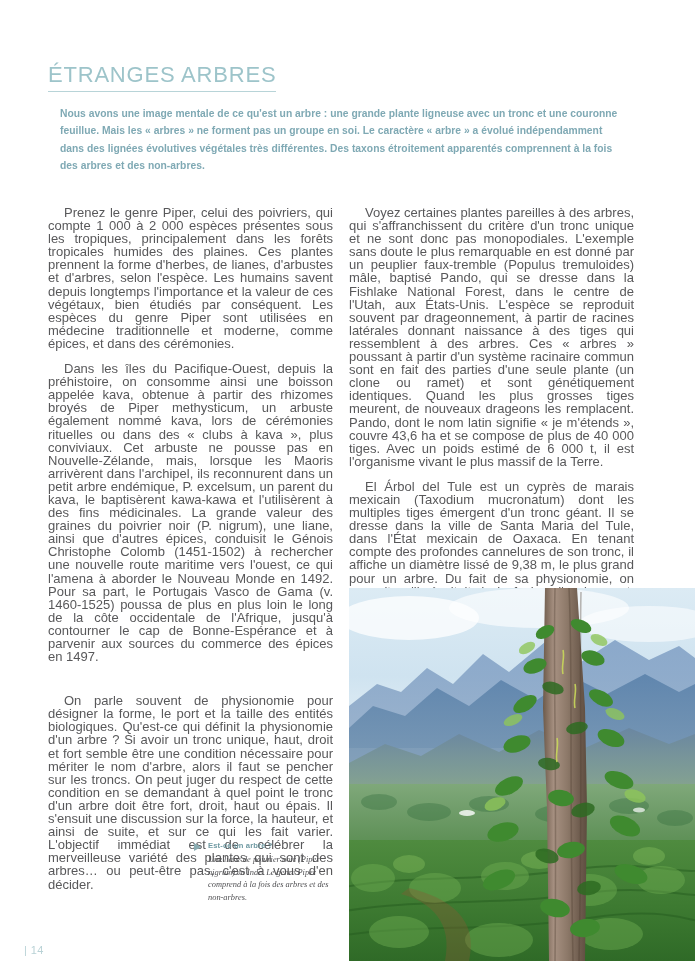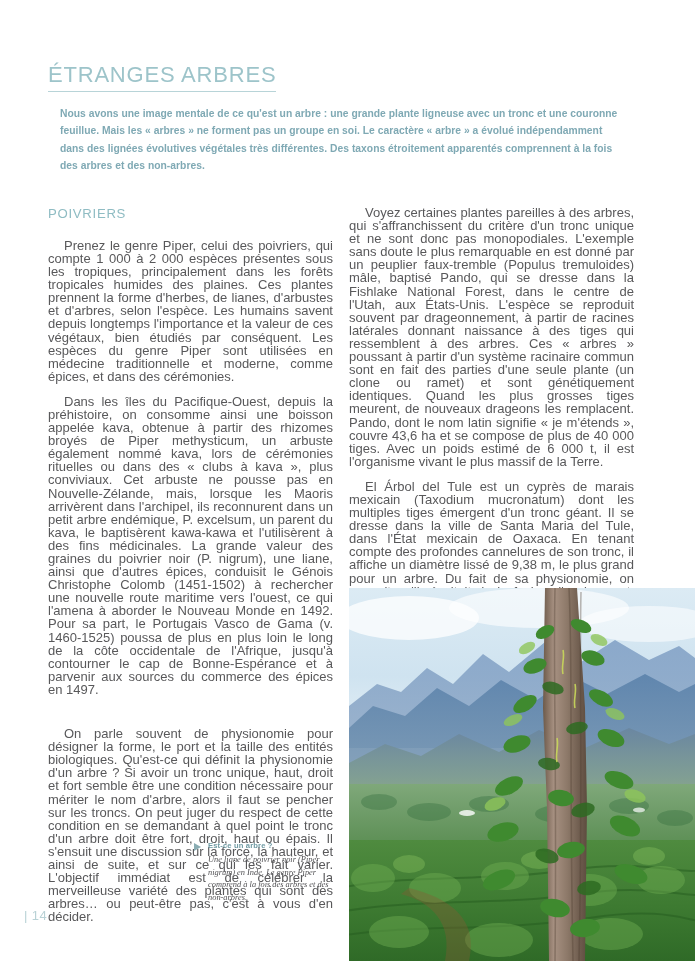--- a/index.html
+++ b/index.html
@@ -132,38 +132,37 @@
     font-style: italic;
     font-size: 8.4px;
     line-height: 12.6px;
     color: #4f4f52;
   }
 
   
   .folio {
     position: absolute;
     left: 24px;
-    top: 908px;
-    font-size: 13px;
+    top: 944px;
+    font-size: 11px;
     color: #b9d2d6;
     letter-spacing: 0.4px;
   }
 </style>
 </head>
 <body>
 
 <div class="page">
 
   <h1 class="title">ÉTRANGES ARBRES</h1>
 
   <p class="intro">Nous avons une image mentale de ce qu'est un arbre : une grande plante ligneuse avec un tronc et une couronne feuillue. Mais les « arbres » ne forment pas un groupe en soi. Le caractère « arbre » a évolué indépendamment dans des lignées évolutives végétales très différentes. Des taxons étroitement apparentés comprennent à la fois des arbres et des non-arbres.</p>
 
   <div class="col-left">
 
-    <h2 class="section-head">POIVRIERS</h2>
 
     <p class="body-text">Prenez le genre Piper, celui des poivriers, qui compte 1 000 à 2 000 espèces présentes sous les tropiques, principalement dans les forêts tropicales humides des plaines. Ces plantes prennent la forme d'herbes, de lianes, d'arbustes et d'arbres, selon l'espèce. Les humains savent depuis longtemps l'importance et la valeur de ces végétaux, bien étudiés par conséquent. Les espèces du genre Piper sont utilisées en médecine traditionnelle et moderne, comme épices, et dans des cérémonies.</p>
 
     <p class="body-text">Dans les îles du Pacifique-Ouest, depuis la préhistoire, on consomme ainsi une boisson appelée kava, obtenue à partir des rhizomes broyés de Piper methysticum, un arbuste également nommé kava, lors de cérémonies rituelles ou dans des « clubs à kava », plus conviviaux. Cet arbuste ne pousse pas en Nouvelle-Zélande, mais, lorsque les Maoris arrivèrent dans l'archipel, ils reconnurent dans un petit arbre endémique, P. excelsum, un parent du kava, le baptisèrent kawa-kawa et l'utilisèrent à des fins médicinales. La grande valeur des graines du poivrier noir (P. nigrum), une liane, ainsi que d'autres épices, conduisit le Génois Christophe Colomb (1451-1502) à rechercher une nouvelle route maritime vers l'ouest, ce qui l'amena à aborder le Nouveau Monde en 1492. Pour sa part, le Portugais Vasco de Gama (v. 1460-1525) poussa de plus en plus loin le long de la côte occidentale de l'Afrique, jusqu'à contourner le cap de Bonne-Espérance et à parvenir aux sources du commerce des épices en 1497.</p>
 
     <div class="block2">
 
       <p class="body-text">On parle souvent de physionomie pour désigner la forme, le port et la taille des entités biologiques. Qu'est-ce qui définit la physionomie d'un arbre ? Si avoir un tronc unique, haut, droit et fort semble être une condition nécessaire pour mériter le nom d'arbre, alors il faut se pencher sur les troncs. On peut juger du respect de cette condition en se demandant à quel point le tronc d'un arbre doit être fort, droit, haut ou épais. Il s'ensuit une discussion sur la force, la hauteur, et ainsi de suite, et sur ce qui les fait varier. L'objectif immédiat est de célébrer la merveilleuse variété des plantes qui sont des arbres… ou peut-être pas, c'est à vous d'en décider.</p>
     </div>
   </div>

